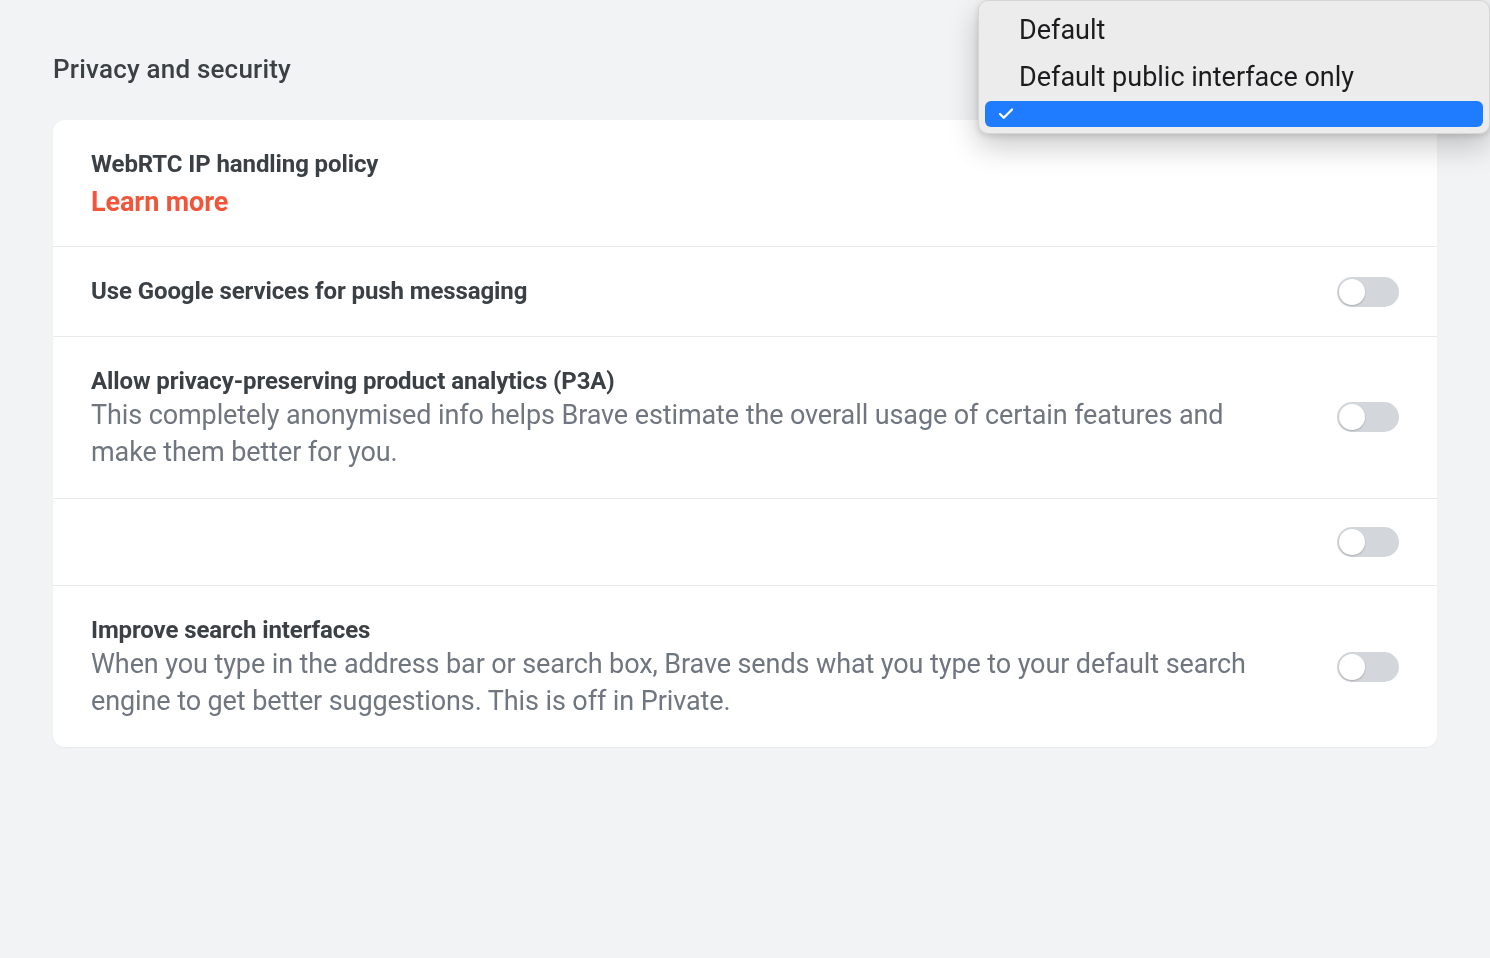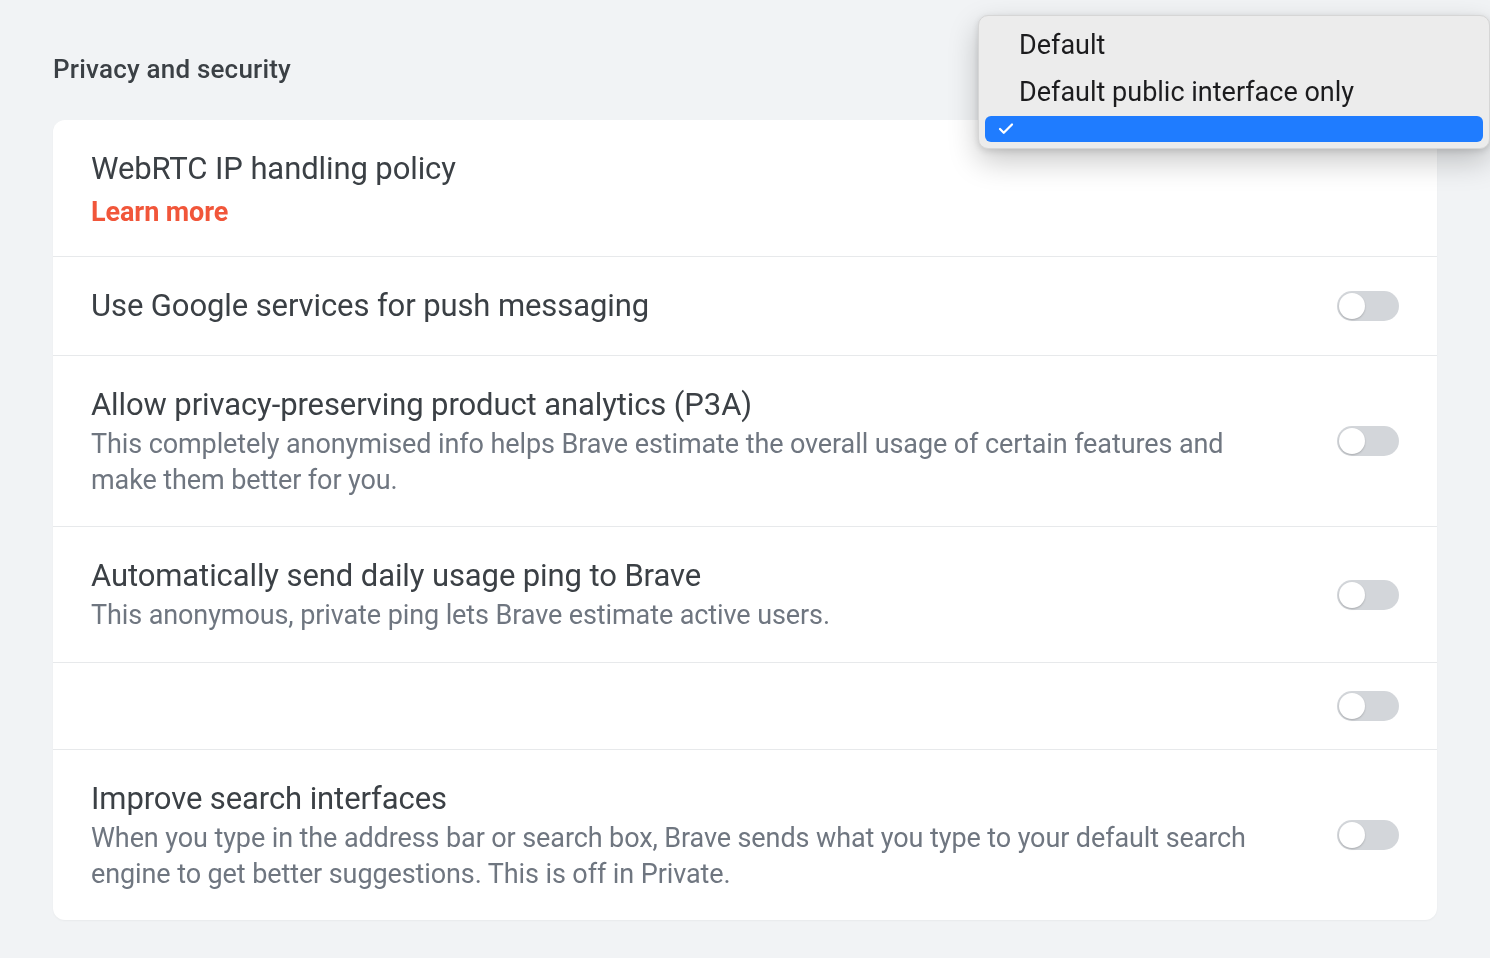--- a/index.html
+++ b/index.html
@@ -28,22 +28,22 @@
   .row {
     display: flex;
     align-items: center;
     justify-content: space-between;
     padding: 28px 38px 28px 38px;
     border-bottom: 1px solid #e7e9eb;
   }
   .row:last-child { border-bottom: none; }
   .row-text { flex: 1 1 auto; padding-right: 60px; }
   .row-title {
-    font-size: 31px;
-    font-weight: 400;
+    font-size: 24px;
+    font-weight: 700;
     color: #3b4045;
     line-height: 1.35;
     letter-spacing: -0.1px;
   }
   .row-desc {
     font-size: 27px;
     font-weight: 400;
     color: #6f7680;
     line-height: 1.35;
     margin-top: 0;
@@ -73,21 +73,21 @@
     left: 2px;
     width: 26px;
     height: 26px;
     background: #ffffff;
     border-radius: 50%;
     box-shadow: 0 1px 2px rgba(0,0,0,0.2);
   }
   
   .dropdown {
     position: absolute;
-    top: 15px;
+    top: 0;
     left: 978px;
     width: 512px;
     background: #ececec;
     border: 1px solid #d6d6d6;
     border-radius: 10px;
     box-shadow: 0 12px 30px rgba(0,0,0,0.22), 0 2px 6px rgba(0,0,0,0.12);
     padding: 6px;
     z-index: 50;
   }
   .dropdown-item {
@@ -140,29 +140,20 @@
   <div class="row">
     <div class="row-text">
       <div class="row-title">Allow privacy-preserving product analytics (P3A)</div>
       <div class="row-desc">This completely anonymised info helps Brave estimate the overall usage of certain features and make them better for you.</div>
     </div>
     <div class="toggle">
         <div class="knob"></div>
       </div>
   </div>
 
-  <div class="row">
-    <div class="row-text">
-      <div class="row-title">Automatically send daily usage ping to Brave</div>
-      <div class="row-desc">This anonymous, private ping lets Brave estimate active users.</div>
-    </div>
-    <div class="toggle">
-        <div class="knob"></div>
-      </div>
-  </div>
 
   <div class="row">
     <div class="row-text">
     </div>
     <div class="toggle">
         <div class="knob"></div>
       </div>
   </div>
 
   <div class="row">

